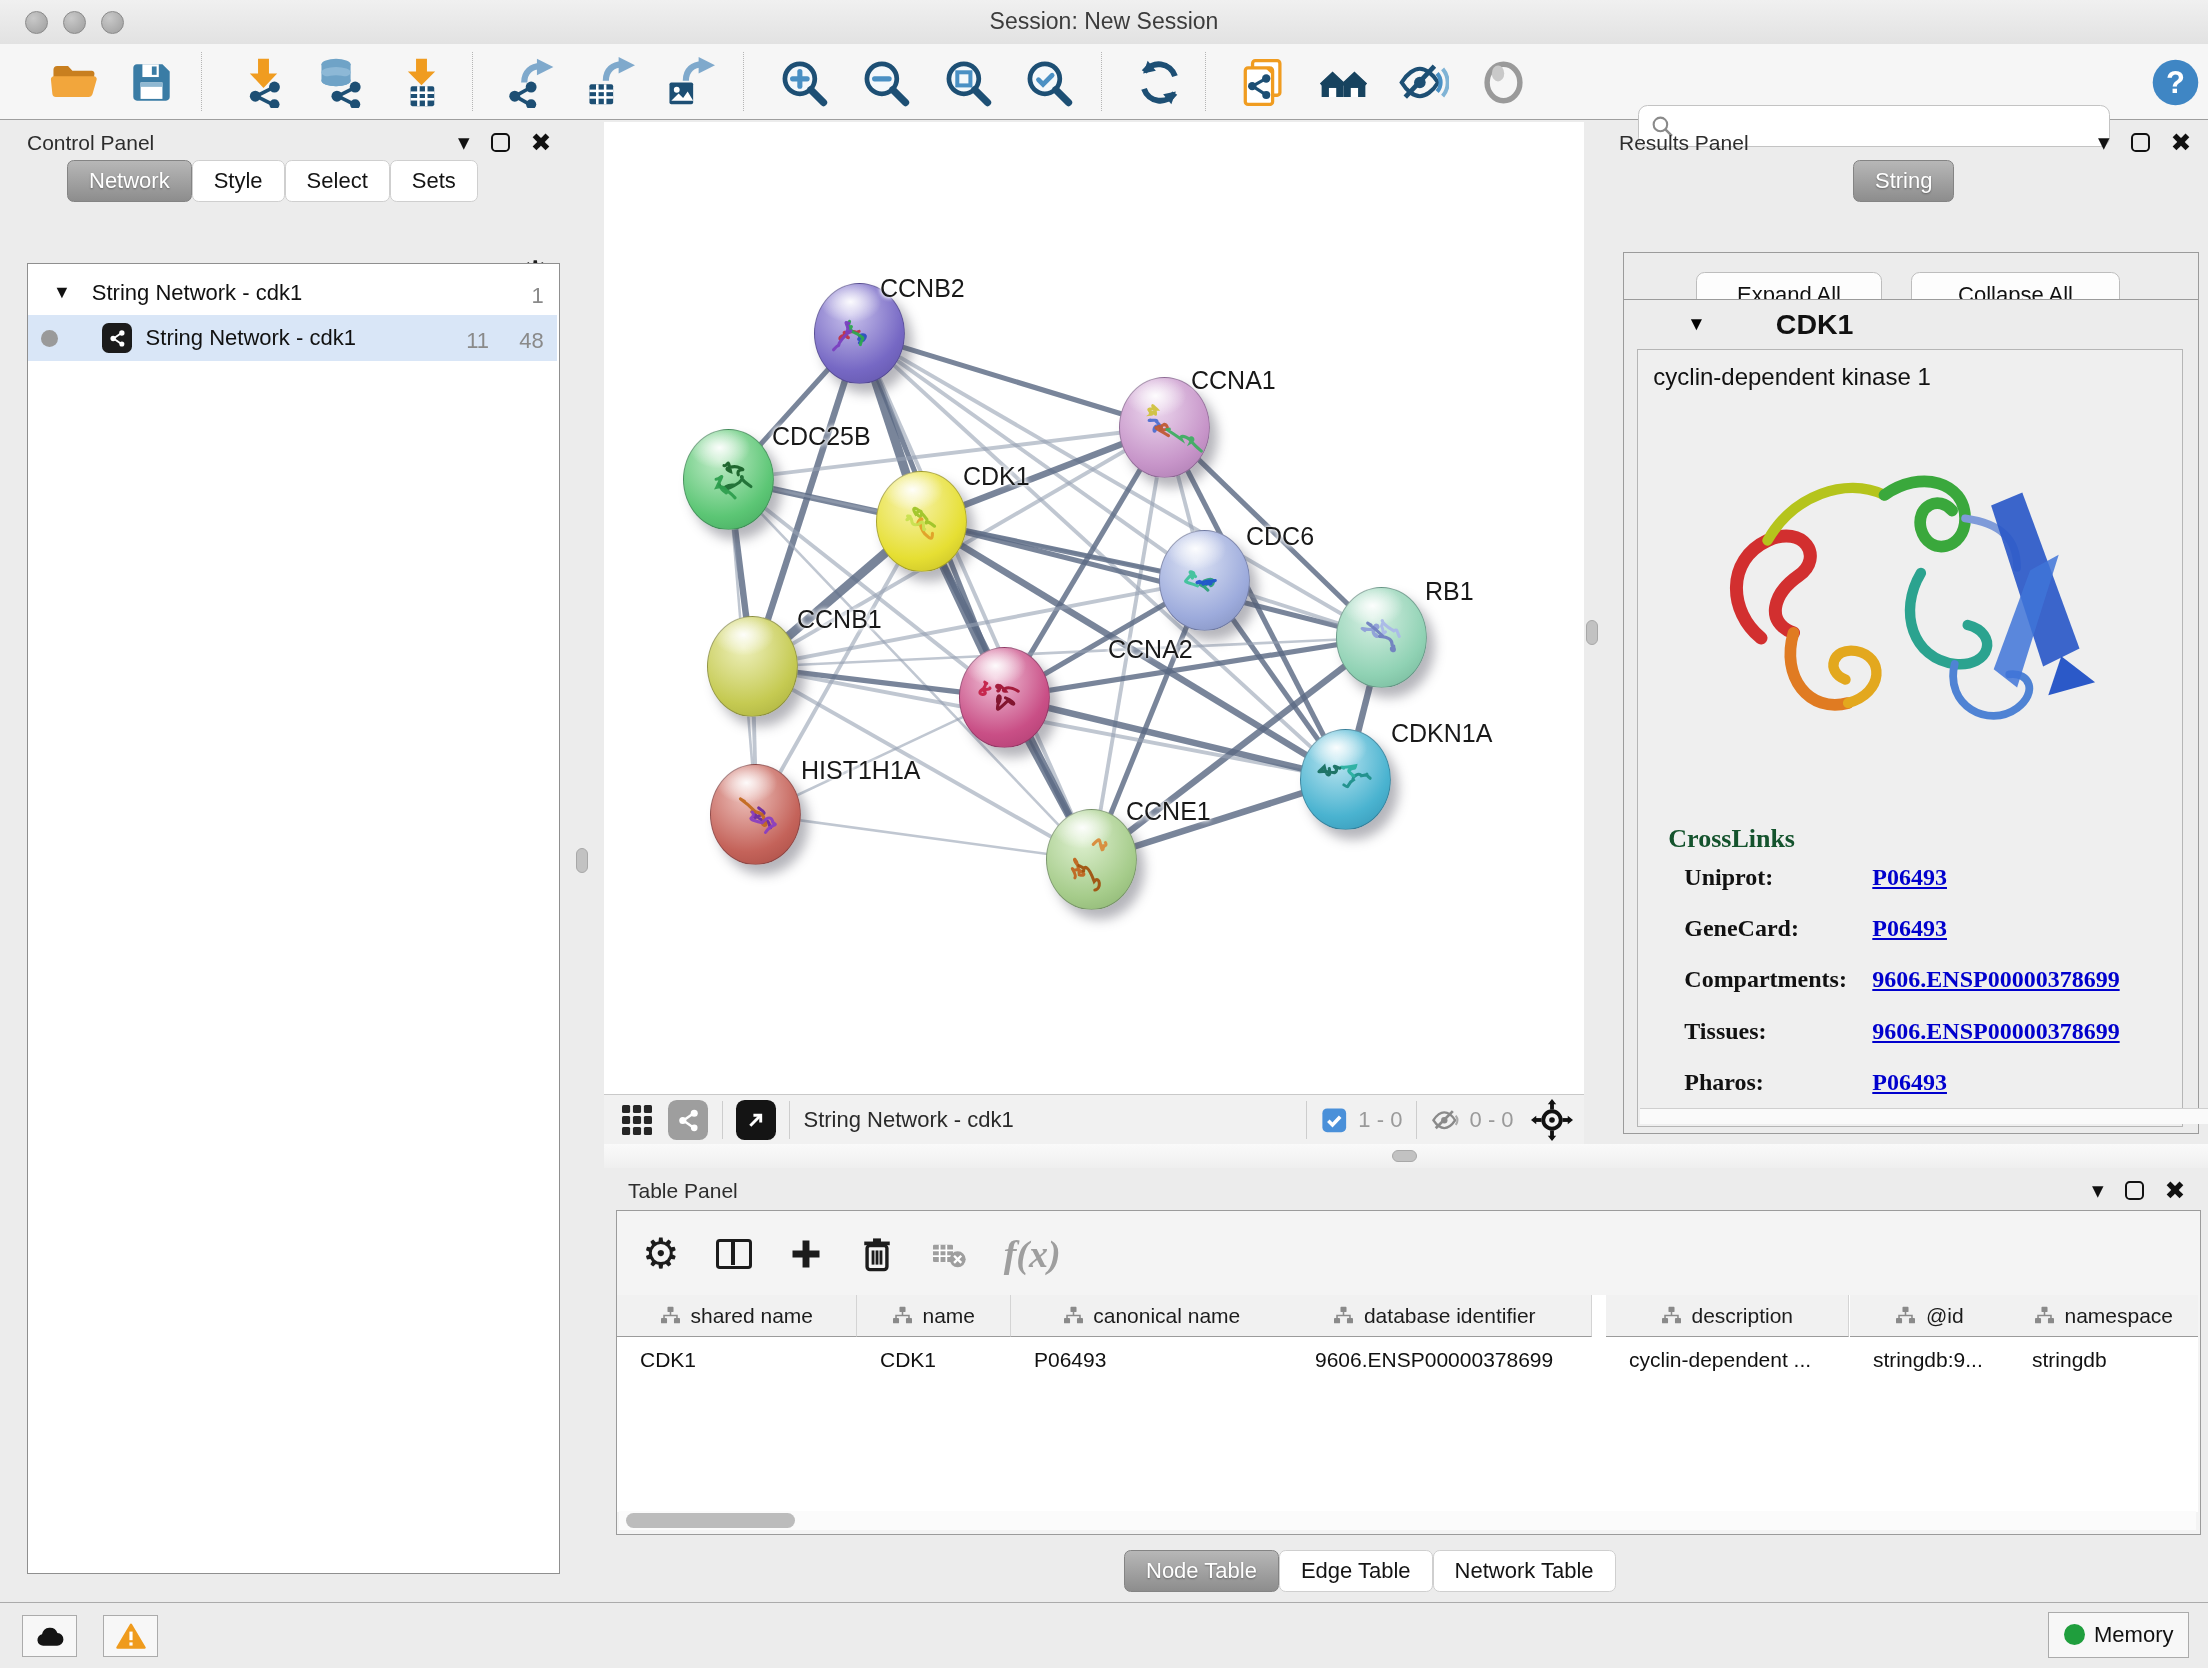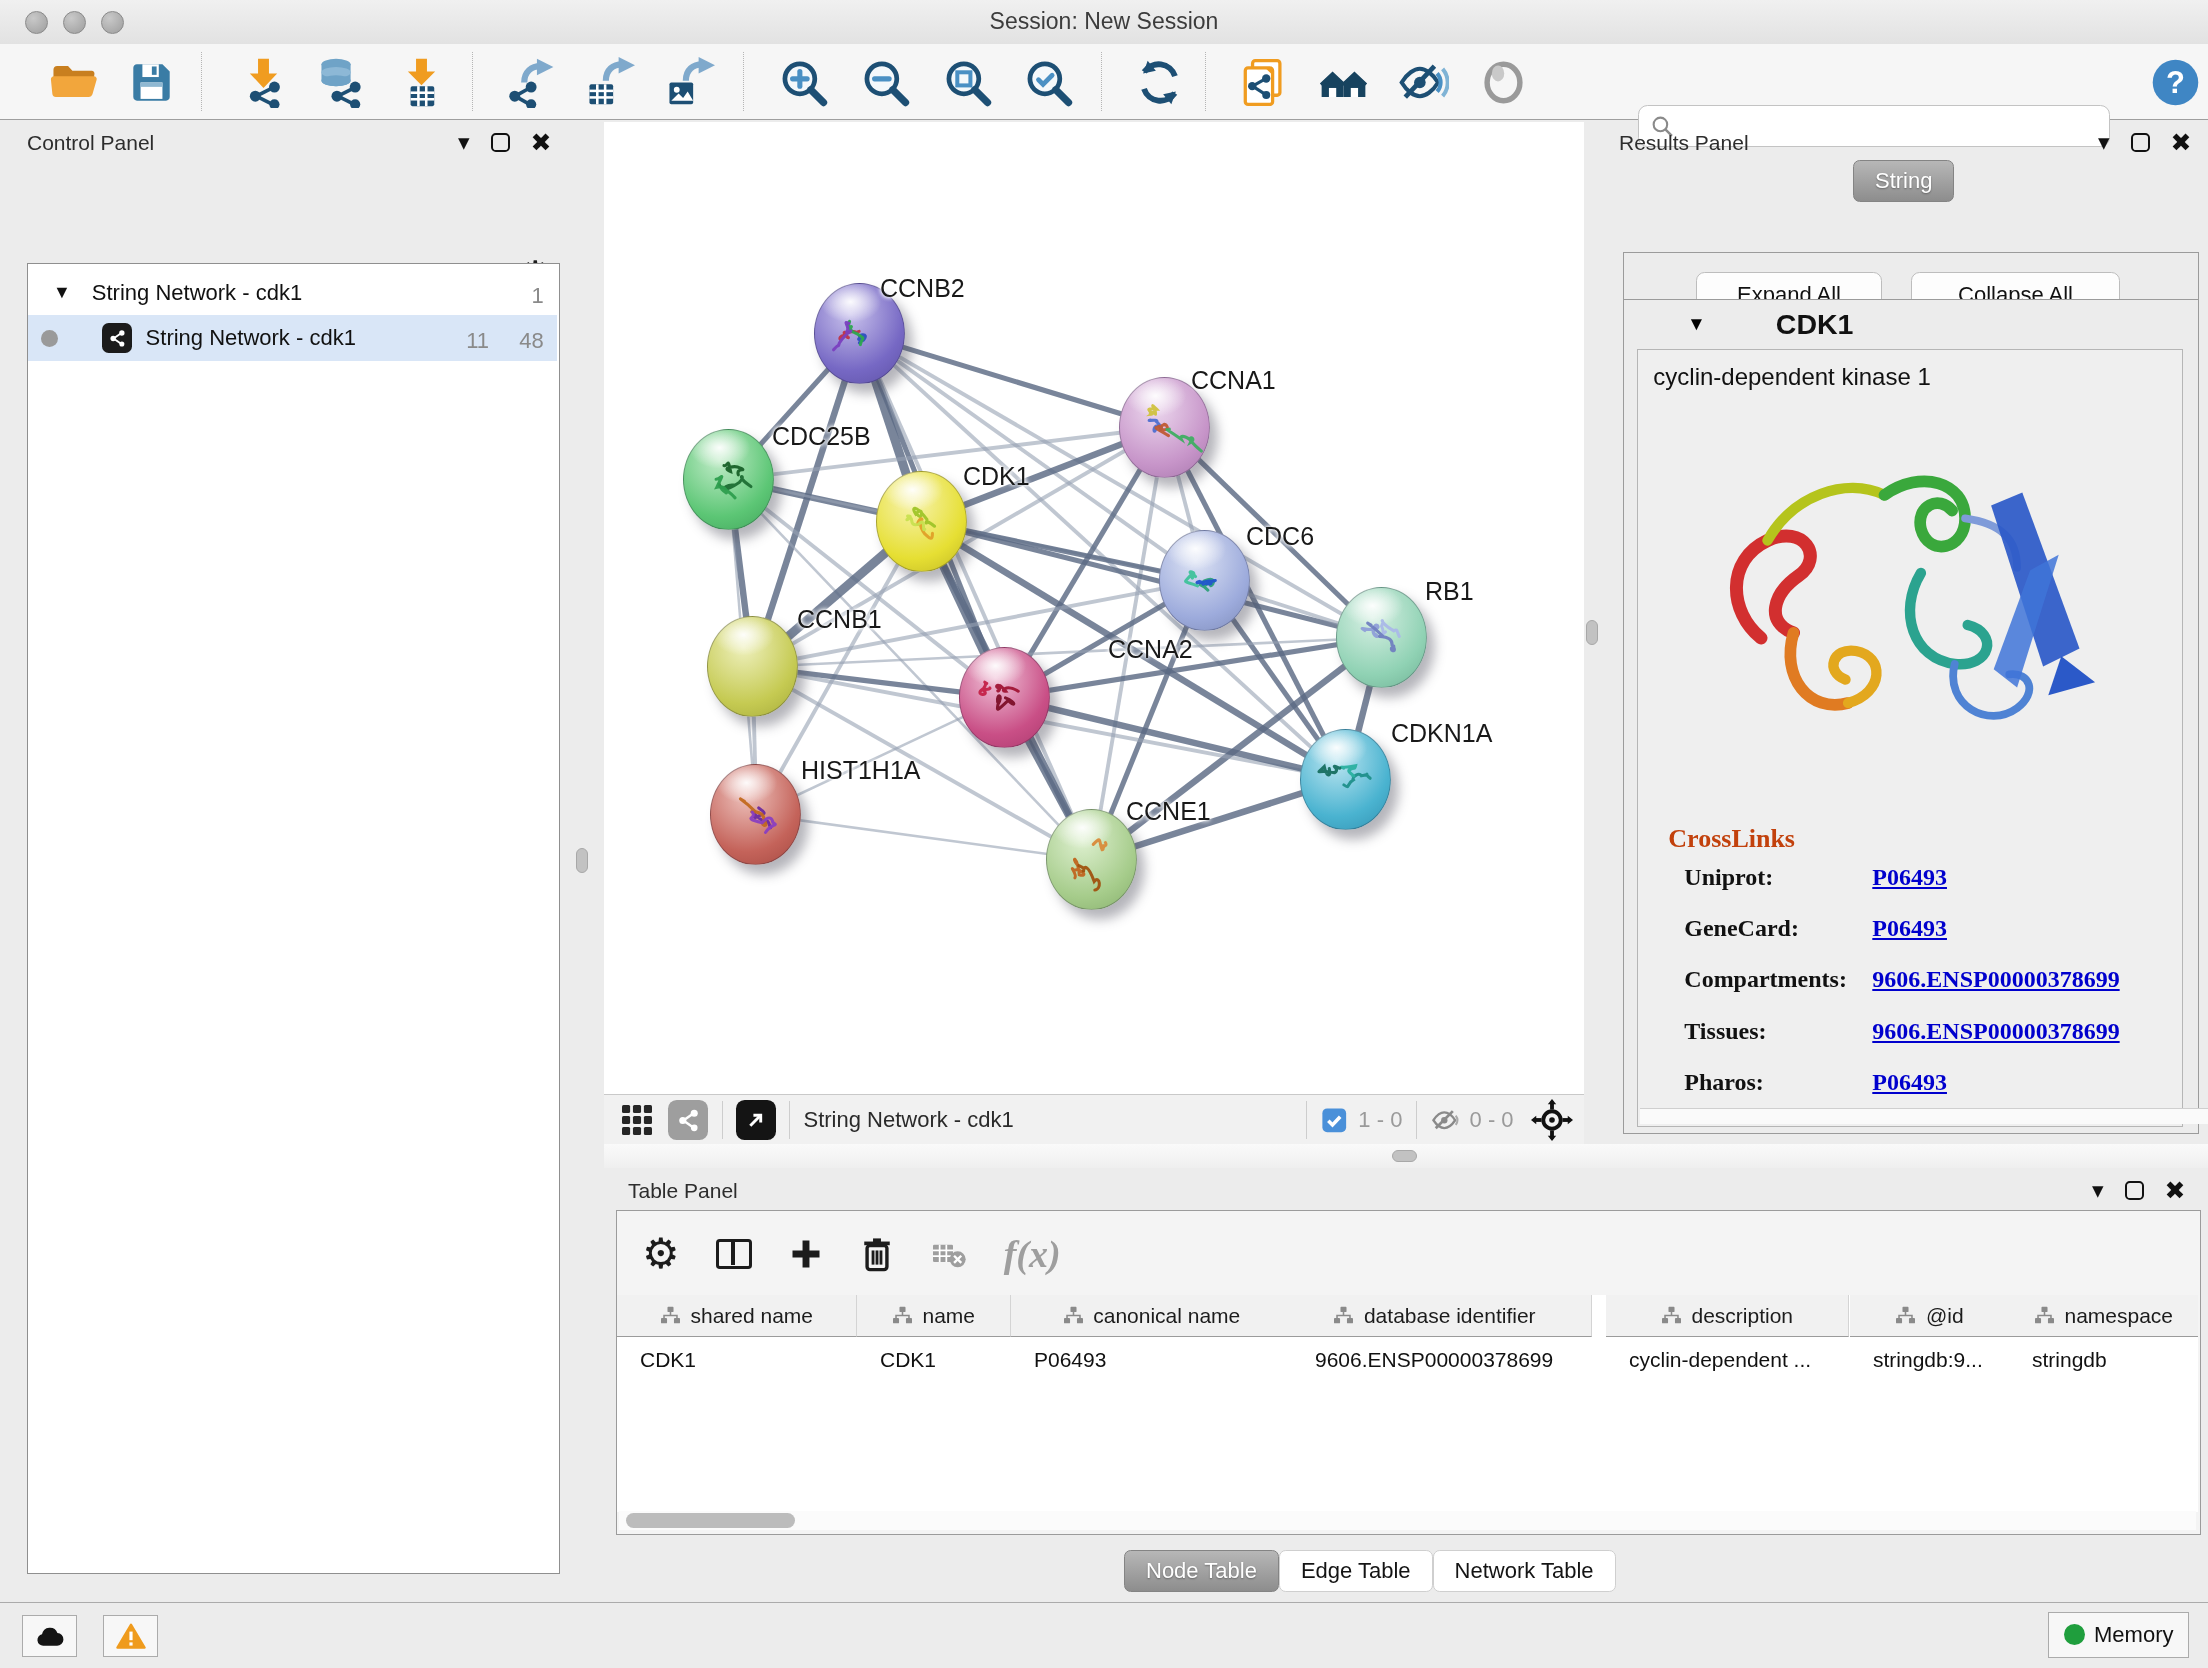--- a/index.html
+++ b/index.html
@@ -61,21 +61,21 @@
   #rp-tab{position:absolute;left:1853px;top:160px;}
   #rp-expand-box{position:absolute;left:1623px;top:209px;width:576px;height:96px;border:1.9px solid #9b9b9b;background:#ececec;box-sizing:border-box;margin-top:43px;}
   .rp-btn{position:absolute;top:19px;height:46px;border:1.9px solid #bdbdbd;background:#fdfdfd;border-radius:8.6px;font-size:22px;display:flex;align-items:center;justify-content:center;color:#111;box-sizing:border-box;}
   #rp-section{position:absolute;left:1623px;top:299px;width:576px;height:835px;border:1.9px solid #9b9b9b;background:#ececec;box-sizing:border-box;}
   #rp-sec-head{position:absolute;left:0;top:0;width:100%;height:48px;display:flex;align-items:center;}
   #rp-gene{font-size:28.5px;font-weight:bold;color:#111;}
   #rp-inner{position:absolute;left:13.3px;top:49px;width:546px;height:778px;border:1px solid #b5b5b5;background:#efefef;box-sizing:border-box;}
   #rp-desc{position:absolute;left:15px;top:13.3px;font-size:24px;color:#111;}
   #rp-structure{position:absolute;left:49px;top:67px;}
   .serif{font-family:"Liberation Serif","DejaVu Serif",serif;font-weight:bold;}
-  #rp-cross-title{position:absolute;left:30px;top:474px;font-size:26px;font-weight:bold;color:#c2410c;}
+  #rp-cross-title{position:absolute;left:30px;top:474px;font-size:26px;font-weight:bold;color:#14532d;}
   .xl-row{position:absolute;left:46px;font-size:24px;color:#111;width:476px;}
   .xl-val{position:absolute;left:188px;top:0;color:#0000cd;text-decoration:underline;}
   #rp-scrollstrip{position:absolute;left:1.9px;bottom:1.9px;width:569px;height:15px;background:#fafafa;border-top:1px solid #cfcfcf;}
 
   
   #tp-title{position:absolute;left:628px;top:1179px;}
   #tp-icons{left:2092px;top:1181px;}
   #tp-box{position:absolute;left:616px;top:1210px;width:1585px;height:325px;border:1.9px solid #9b9b9b;background:#f4f4f4;box-sizing:border-box;}
   #tp-toolbar{position:absolute;left:25px;top:13.3px;height:59px;display:flex;align-items:center;gap:36px;}
   #tp-table{position:absolute;left:0px;top:84px;width:1581px;height:217px;background:#fff;overflow:hidden;}
@@ -295,20 +295,26 @@
         </svg>
     </div>
   </div>
 
   <div id="cp-title" class="panel-title">Control Panel</div>
   <div id="cp-icons" class="ph-icons">
     <span class="ph-min">▾</span>
     <span class="ph-float"></span>
     <span class="ph-close">✖</span>
   </div>
+  <div id="cp-tabs">
+      <div class="tab selected">Network</div>
+      <div class="tab">Style</div>
+      <div class="tab">Select</div>
+      <div class="tab">Sets</div>
+    </div>
 
   <div id="cp-subrow">
     <svg width="32" height="30" viewBox="0 0 24 24" style="position:absolute;left:7.6px;top:5.7px">
         <g fill="none" stroke="#9a9a9a" stroke-width="2.6">
           <path d="M6 5l6 6 6-6"></path>
           <path d="M6 12l6 6 6-6"></path>
         </g>
       </svg>
     <svg width="32" height="30" viewBox="0 0 24 24" style="position:absolute;left:49px;top:5.7px">
         <g fill="none" stroke="#2e2e2e" stroke-width="2.6">

